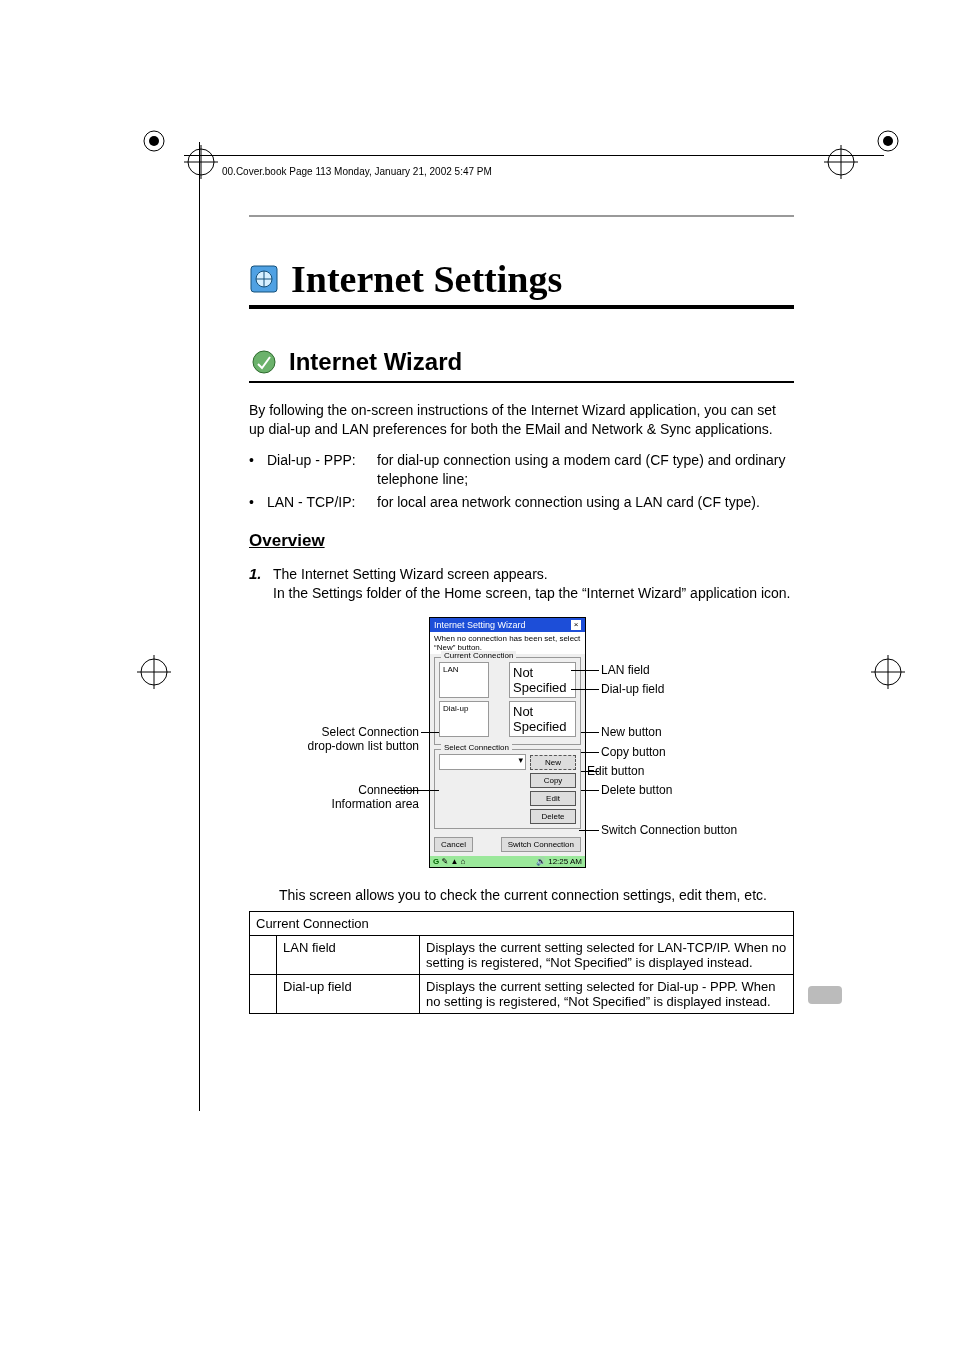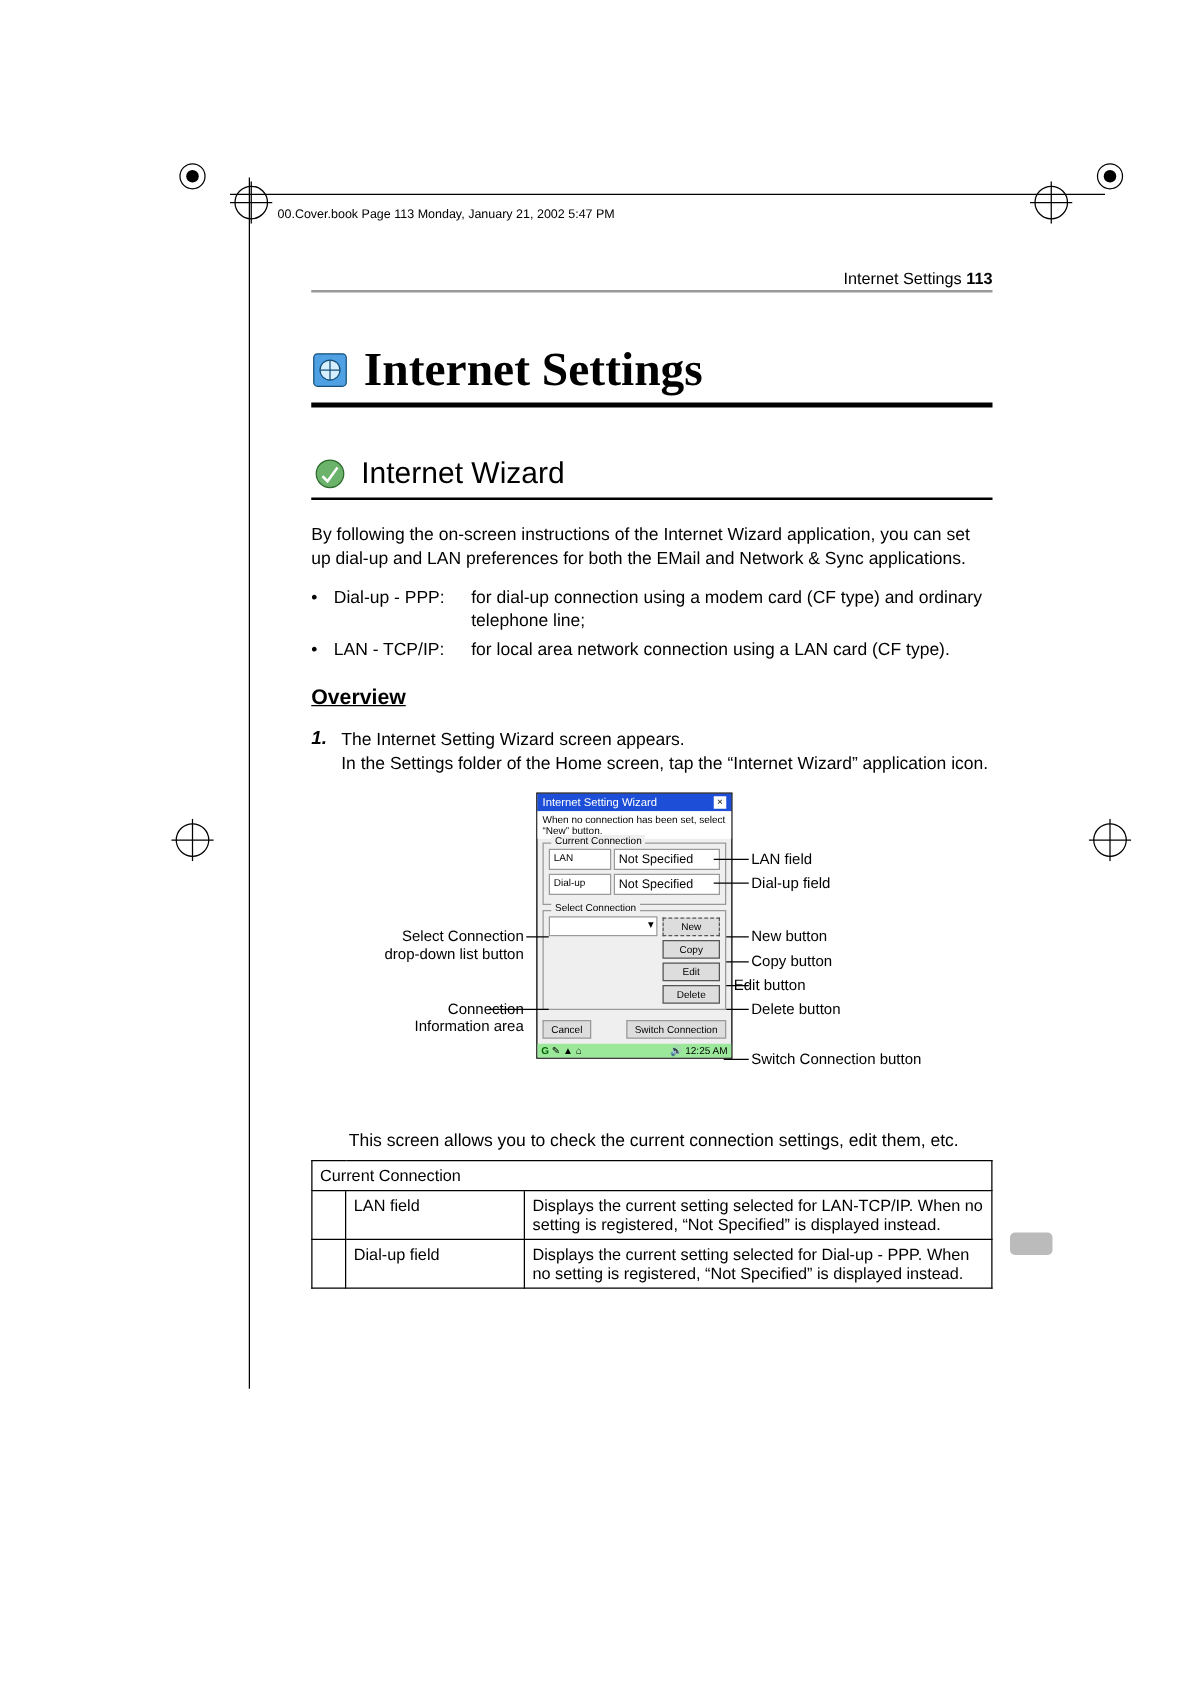--- a/index.html
+++ b/index.html
@@ -52,21 +52,21 @@
     display: flex;
     align-items: center;
     gap: 12px;
   }
   .chapter-rule {
     border-bottom: 4px solid #000;
     margin-bottom: 38px;
   }
   .section-title {
     font-size: 24px;
-    font-weight: normal;
+    font-weight: bold;
     margin: 0 0 4px 0;
     display: flex;
     align-items: center;
     gap: 10px;
   }
   .section-rule {
     border-bottom: 2px solid #000;
     margin-bottom: 18px;
   }
   p.body {
@@ -154,33 +154,33 @@
   .legend {
     position: absolute;
     top: -7px;
     left: 6px;
     background: #efefef;
     padding: 0 3px;
     font-size: 8px;
   }
   .fld-row {
     display: flex;
-    gap: 2px;
+    gap: 20px;
     margin-bottom: 3px;
   }
   .fld-lab {
     width: 42px;
     font-size: 8px;
     background: #fff;
     border: 1px solid #999;
     padding: 2px 3px;
   }
   .fld-val {
     flex: 1;
-    font-size: 10px;
+    font-size: 13px;
     background: #fff;
     border: 1px solid #999;
     padding: 2px 3px;
   }
   .sel-row {
     display: flex;
     gap: 4px;
     align-items: center;
     margin-bottom: 3px;
   }
@@ -364,25 +364,20 @@
         <circle cx="14" cy="14" r="10" fill="none" stroke="#000"></circle>
         <circle cx="14" cy="14" r="5" fill="#000"></circle>
       </svg>
   </div>
 
   <div class="header-line">00.Cover.book  Page 113  Monday, January 21, 2002  5:47 PM</div>
 
   <div class="side-tab"></div>
 
   <div class="content-area">
-    <div class="running-head">
-      <span>Internet Settings</span>
-      <span> </span>
-      <span class="pg">113</span>
-    </div>
     <div class="running-rule"></div>
 
     <h1 class="chapter-title">
       <span class="icon-box">
         <svg width="28" height="28">
             <rect x="1" y="1" width="26" height="26" rx="3" fill="#4fa1e3" stroke="#15507a"></rect>
             <circle cx="14" cy="14" r="8" fill="#d7f0ff" stroke="#15507a"></circle>
             <path d="M6 14 H22 M14 6 V22" stroke="#15507a"></path>
           </svg>
       </span>

